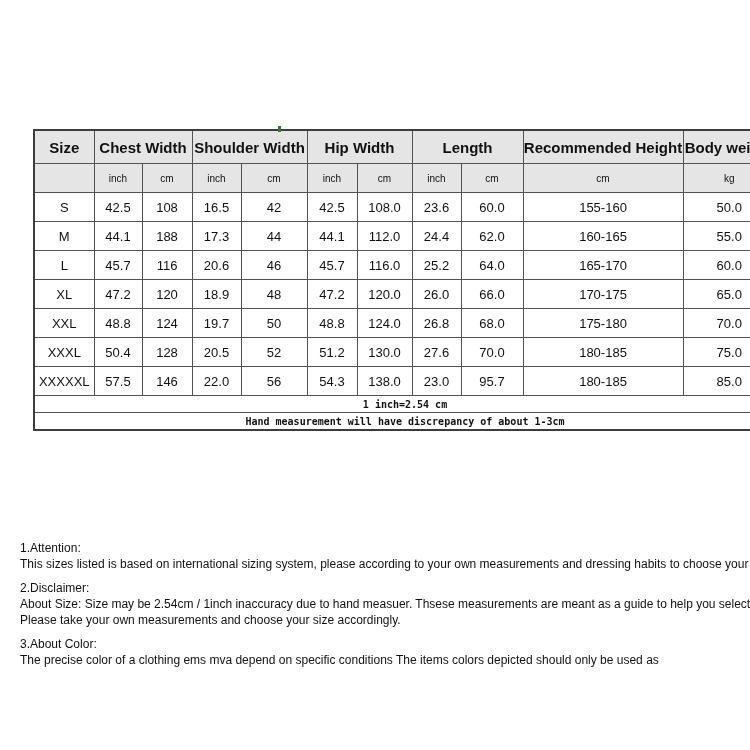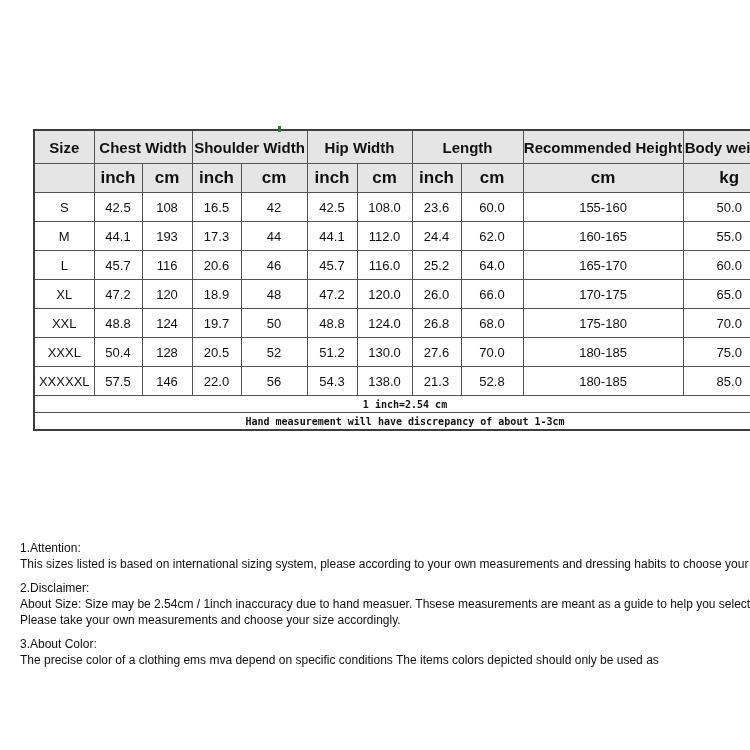--- a/index.html
+++ b/index.html
@@ -24,21 +24,21 @@
   table.size-table td {
     border: 1px solid #525252;
     text-align: center;
     vertical-align: middle;
     padding: 0;
     white-space: nowrap;
     overflow: hidden;
   }
   table.size-table thead th { background: #e5e5e5; }
   th.h1 { height: 32px; font-size: 15px; font-weight: bold; }
-  th.h2 { height: 28px; font-size: 17px; font-weight: bold; }
+  th.h2 { height: 28px; font-size: 10px; font-weight: normal; }
   td.cell { height: 28px; font-size: 13px; font-weight: normal; background: #ffffff; }
   td.footnote-cell {
     height: 16px;
     font-family: "DejaVu Sans Mono", monospace;
     font-weight: bold;
     font-size: 10px;
     background: #ffffff;
   }
   .green-marker {
     position: absolute;
@@ -108,21 +108,21 @@
           <td class="cell">42.5</td>
           <td class="cell">108.0</td>
           <td class="cell">23.6</td>
           <td class="cell">60.0</td>
           <td class="cell">155-160</td>
           <td class="cell">50.0</td>
         </tr>
         <tr>
           <td class="cell">M</td>
           <td class="cell">44.1</td>
-          <td class="cell">193</td>
+          <td class="cell">188</td>
           <td class="cell">17.3</td>
           <td class="cell">44</td>
           <td class="cell">44.1</td>
           <td class="cell">112.0</td>
           <td class="cell">24.4</td>
           <td class="cell">62.0</td>
           <td class="cell">160-165</td>
           <td class="cell">55.0</td>
         </tr>
         <tr>
@@ -178,22 +178,22 @@
           <td class="cell">75.0</td>
         </tr>
         <tr>
           <td class="cell">XXXXXL</td>
           <td class="cell">57.5</td>
           <td class="cell">146</td>
           <td class="cell">22.0</td>
           <td class="cell">56</td>
           <td class="cell">54.3</td>
           <td class="cell">138.0</td>
-          <td class="cell">21.3</td>
-          <td class="cell">52.8</td>
+          <td class="cell">23.0</td>
+          <td class="cell">95.7</td>
           <td class="cell">180-185</td>
           <td class="cell">85.0</td>
         </tr>
       </tbody>
     <tfoot>
         <tr>
           <td class="footnote-cell" colspan="11">1 inch=2.54 cm</td>
         </tr>
         <tr>
           <td class="footnote-cell" colspan="11">Hand measurement will have discrepancy of about 1-3cm</td>

